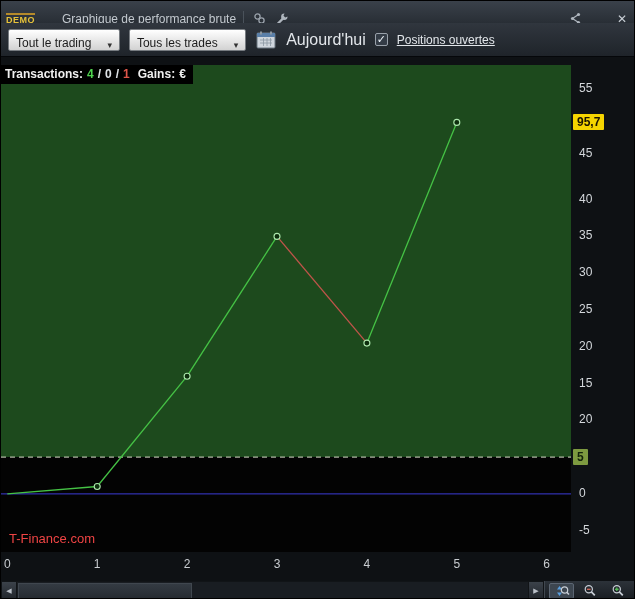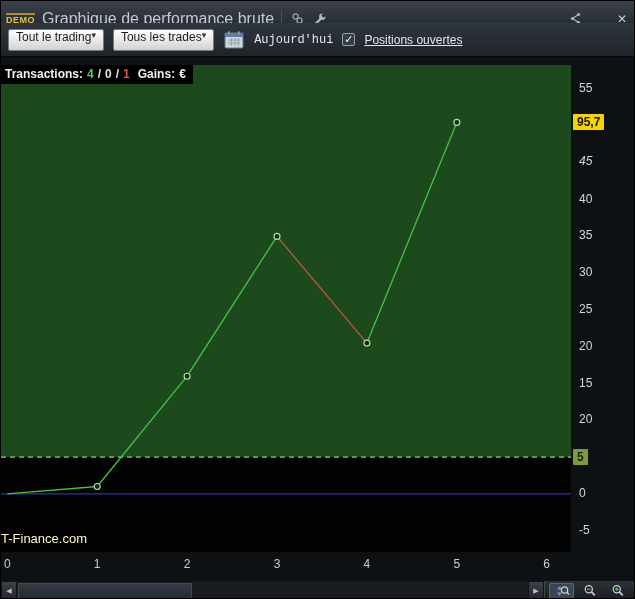--- a/index.html
+++ b/index.html
@@ -6,53 +6,53 @@
   html,body { margin:0; padding:0; background:#15181c; }
   body { font-family:"Liberation Sans", sans-serif; }
   .window { position:relative; width:635px; height:599px; background:#0e1114; overflow:hidden; border:1px solid #000; }
 
   
   .titlebar { position:absolute; top:0; left:0; right:0; height:36px;
     background:linear-gradient(#3a414a,#1e2329); border-bottom:1px solid #05070a;
     display:flex; align-items:center; padding:0 5px; gap:7px; color:#c3c9cf; }
   .demo-logo { color:#e6c23a; font-weight:bold; font-size:9px; letter-spacing:0.5px;
     border-top:2px solid #b58a2a; padding-top:1px; line-height:1; }
-  .title-text { font-size:16px; color:#c3c9cf; white-space:nowrap; }
+  .title-text { font-size:12px; color:#c3c9cf; white-space:nowrap;margin-left:20px; }
   .tb-sep { width:1px; height:16px; background:#4a525b; }
   .instrument-tab { display:flex; align-items:center; gap:6px; height:19px;
     background:linear-gradient(#47505a,#262c33); border:1px solid #5c636b; border-bottom:none;
     border-radius:2px 2px 0 0; padding:0 9px; font-size:12px; font-weight:bold; color:#f0f4f8;
     align-self:flex-end; cursor:default; }
   .tab-caret { font-size:10px; font-weight:normal; color:#cfd5db; }
   .tb-icon { width:16px; height:16px; display:flex; align-items:center; justify-content:center; }
   .tb-right { margin-left:auto; display:flex; align-items:center; gap:9px; }
   .win-btn { font-size:12px; color:#c9cfd6; width:14px; text-align:center; line-height:14px; }
   .win-btn.close { font-size:12px; }
 
   
   .toolbar { position:absolute; top:22px; left:0; right:0; height:34px;
     background:linear-gradient(#30363e,#1f242a); border-bottom:1px solid #05070a;
     display:flex; align-items:center; gap:9px; padding:0 7px; }
   .select { background:linear-gradient(#ffffff,#d2d2d2); border:1px solid #767b80; border-radius:2px;
-    color:#1b1b1b; font-size:12px; height:22px; padding:0 7px; display:flex; align-items:flex-start; }
+    color:#1b1b1b; font-size:12px; height:22px; padding:0 7px; display:flex; align-items:flex-end; gap:16px; }
   .select .caret { font-size:9px; color:#333; }
-  .tb-label { font-size:12px; color:#e2e6ea;font-family:Liberation Mono, monospace; }
+  .tb-label { font-size:16px; color:#e2e6ea; }
   .checkbox { width:13px; height:13px; background:#343c46; border:1px solid #99a1aa; border-radius:2px;
     display:flex; align-items:center; justify-content:center; color:#eef4fa; font-size:11px; line-height:1; }
   .positions-label { font-size:12px; color:#e2e6ea; text-decoration:underline; }
 
   
   .chart-region { position:absolute; top:56px; left:0; width:635px; height:524px; background:#0e1114; }
   #plot { position:absolute; left:0; top:8px; width:570px; height:487px; }
   #plot svg { position:absolute; left:0; top:0; }
   .overlay { position:absolute; left:0; top:0; background:#000; padding:2px 7px 3px 4px;
     font-size:12px; font-weight:bold; color:#f0f0f0; display:flex; gap:4px; white-space:nowrap;align-items:center; }
   .ov-win { color:#4fd24f; } .ov-neutral { color:#dfe3e7; } .ov-loss { color:#e0564a; }
   .ov-slash { color:#dfe3e7; }
-  .watermark { position:absolute; left:0; bottom:6px; font-size:13px; color:#fef9c3; }
+  .watermark { position:absolute; left:8px; bottom:6px; font-size:13px; color:#ef4444; }
   .yaxis { position:absolute; left:570px; top:0; width:86px; height:524px; background:#0e1114; }
   .ytick { position:absolute; left:8px; font-size:12px; color:#d4d8dc; line-height:15px; }
   .badge { position:absolute; left:2px; font-size:12px; font-weight:bold; padding:0 4px; line-height:16px; border-radius:1px; }
   .xaxis { position:absolute; left:0; top:497px; width:570px; height:22px; }
   .xtick { position:absolute; top:3px; width:14px; text-align:center; font-size:12px; color:#c9cdd1; }
 
   
   .bottombar { position:absolute; top:580px; left:0; right:0; height:19px;
     background:linear-gradient(#2c3239,#181c21); display:flex; align-items:stretch; }
   .scroll-btn { width:16px; display:flex; align-items:center; justify-content:center;
@@ -150,21 +150,21 @@
         <span class="ov-neutral">0</span>
         <span class="ov-slash">/</span>
         <span class="ov-loss">1</span>
         <span style="margin-left:4px;">Gains:</span>
         <span>€</span>
       </div>
       <div class="watermark">T-Finance.com</div>
     </div>
     <div class="yaxis">
         <div class="ytick" style="top: 24.3px;">55</div>
-        <div class="ytick" style="top: 97px; font-style: italic;">45</div>
+        <div class="ytick" style="top: 89px;">45</div>
         <div class="ytick" style="top: 134.6px;">40</div>
         <div class="ytick" style="top: 171.4px;">35</div>
         <div class="ytick" style="top: 208.2px;">30</div>
         <div class="ytick" style="top: 245px;">25</div>
         <div class="ytick" style="top: 281.8px;">20</div>
         <div class="ytick" style="top: 318.5px;">15</div>
         <div class="ytick" style="top: 355.3px;">20</div>
         <div class="ytick" style="top: 428.9px;">0</div>
         <div class="ytick" style="top: 465.7px;">-5</div>
         <div class="badge" style="background: rgb(245, 212, 0); color: rgb(26, 20, 0); top: 57.4px;">95,7</div>

